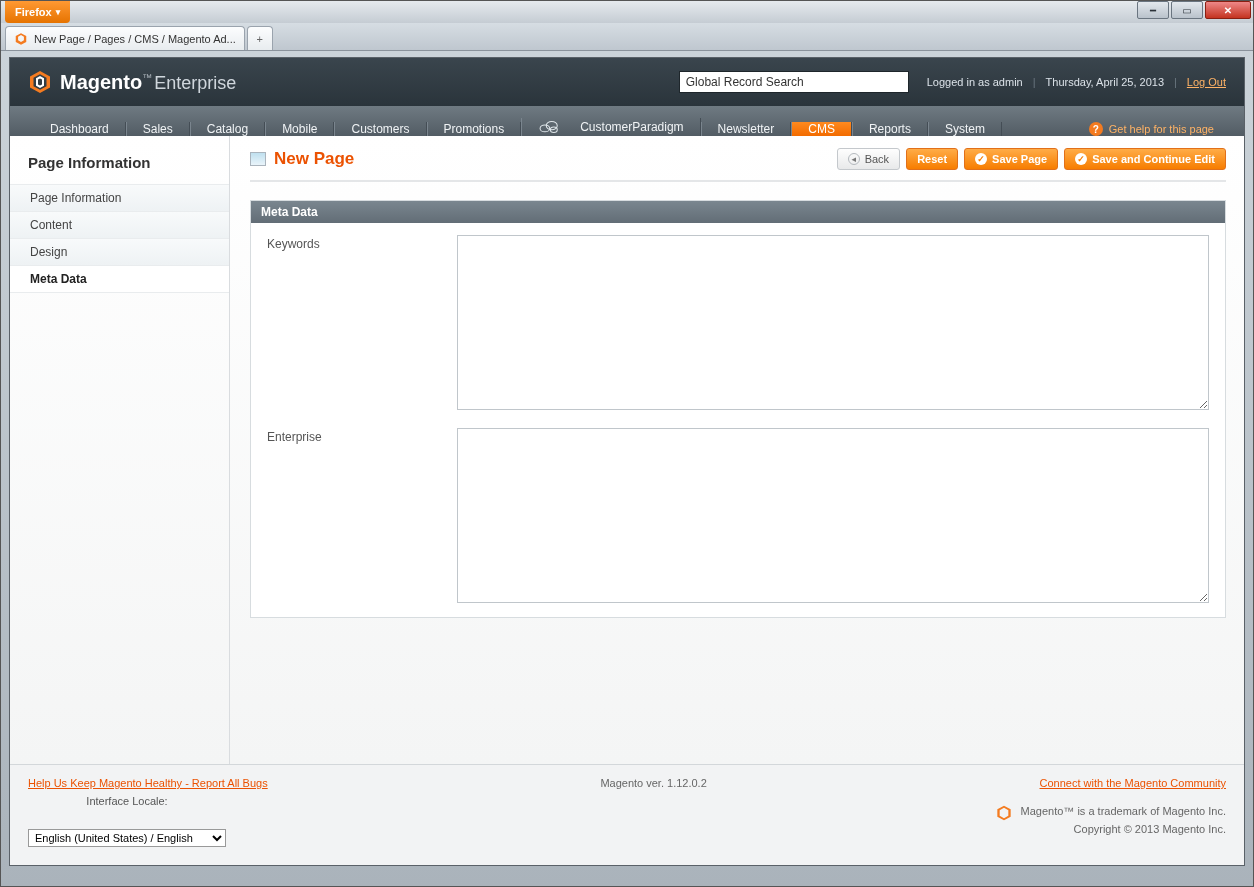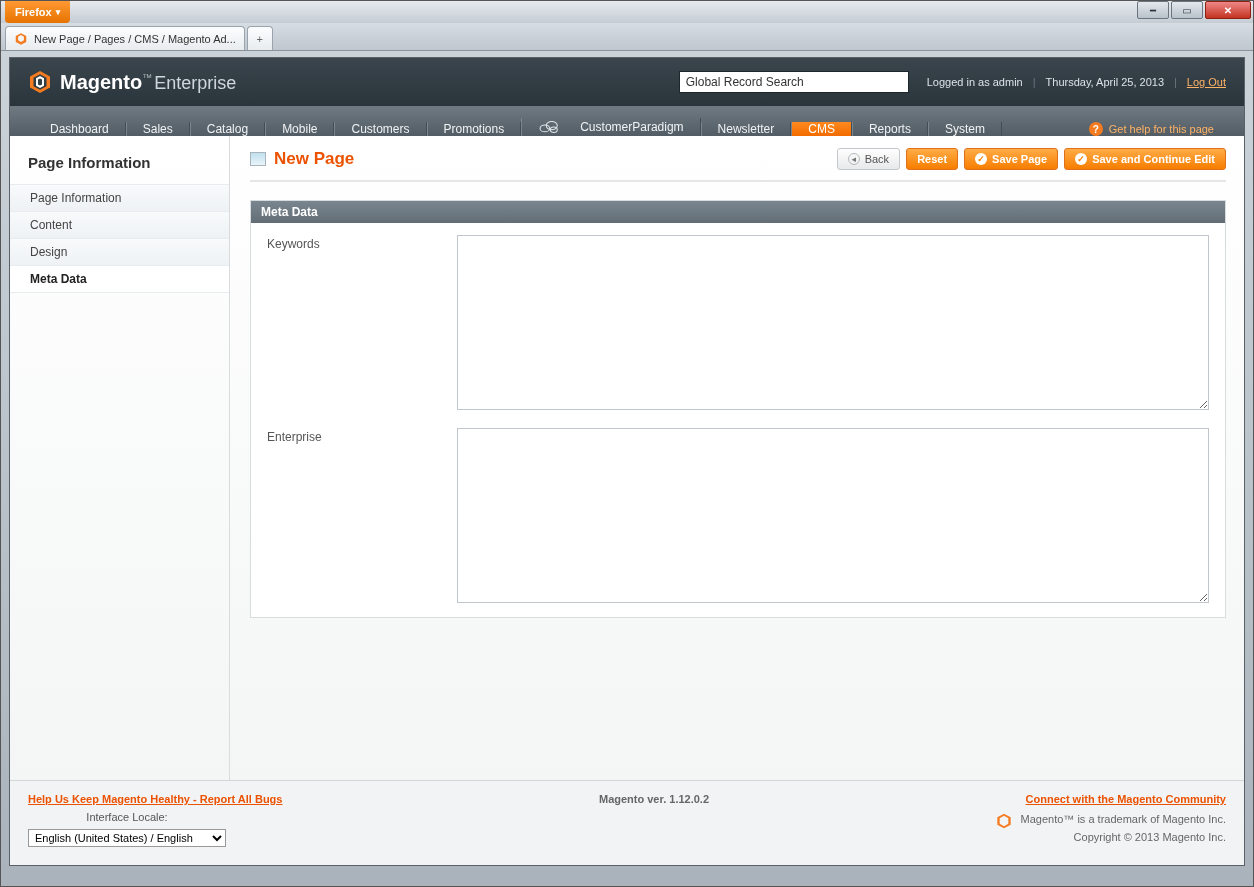--- a/index.html
+++ b/index.html
@@ -59,27 +59,27 @@
 .btn.orange .chk { width: 12px; height: 12px; border-radius: 50%; background: #fff; color: #f77d00; display: inline-flex; align-items: center; justify-content: center; font-size: 9px; font-weight: bold; }
 .hr { height: 2px; background: #e4e6e8; margin-bottom: 18px; }
 
 .fieldset { border: 1px solid #d7dcdf; background: #fff; margin-bottom: 18px; }
 .fieldset .fs-head { background: linear-gradient(to bottom, #7a868f, #626d76); color: #fff; font-size: 12px; font-weight: bold; padding: 4px 10px; }
 .fieldset .row { display: flex; padding: 12px 16px 6px; }
 .fieldset .row label { width: 190px; font-size: 12px; color: #555; padding-top: 2px; }
 .fieldset .row textarea { flex: 1; height: 175px; border: 1px solid #c0c6cb; padding: 4px; font-family: inherit; font-size: 12px; resize: both; }
 
 .footer { border-top: 1px solid #d3d7da; padding: 12px 18px 18px; background: #f2f3f4; font-size: 11px; color: #555; }
-.footer .frow1 { display: flex; align-items: flex-end; font-weight: bold; }
+.footer .frow1 { display: flex; align-items: flex-end; }
 .footer a { color: #eb5202; text-decoration: underline; }
 .footer .center { flex: 1; text-align: center; color: #666; }
 .footer .right { text-align: right; }
 .footer .frow2 { display: flex; align-items: center; margin-top: 6px; }
 .footer .locale { display: flex; align-items: center; gap: 6px; flex-direction: column; }
-.footer select { font-size: 11px; border: 1px solid #999; background: #fff; padding: 1px 2px; width: 198px; }
+.footer select { font-size: 11px; border: 1px solid #999; background: #fff; padding: 1px 2px; width: 198px; margin-top: 16px; }
 .footer .tm { margin-left: auto; text-align: right; color: #666; line-height: 1.6; }
 .footer .tm .mlogo { display: inline-flex; vertical-align: middle; margin-right: 6px; }
 .clouds { width: 22px; height: 18px; }
 </style>
 </head>
 <body>
 
 <div class="win-frame">
   <div class="win-titlebar">
     <div class="ff-btn">

